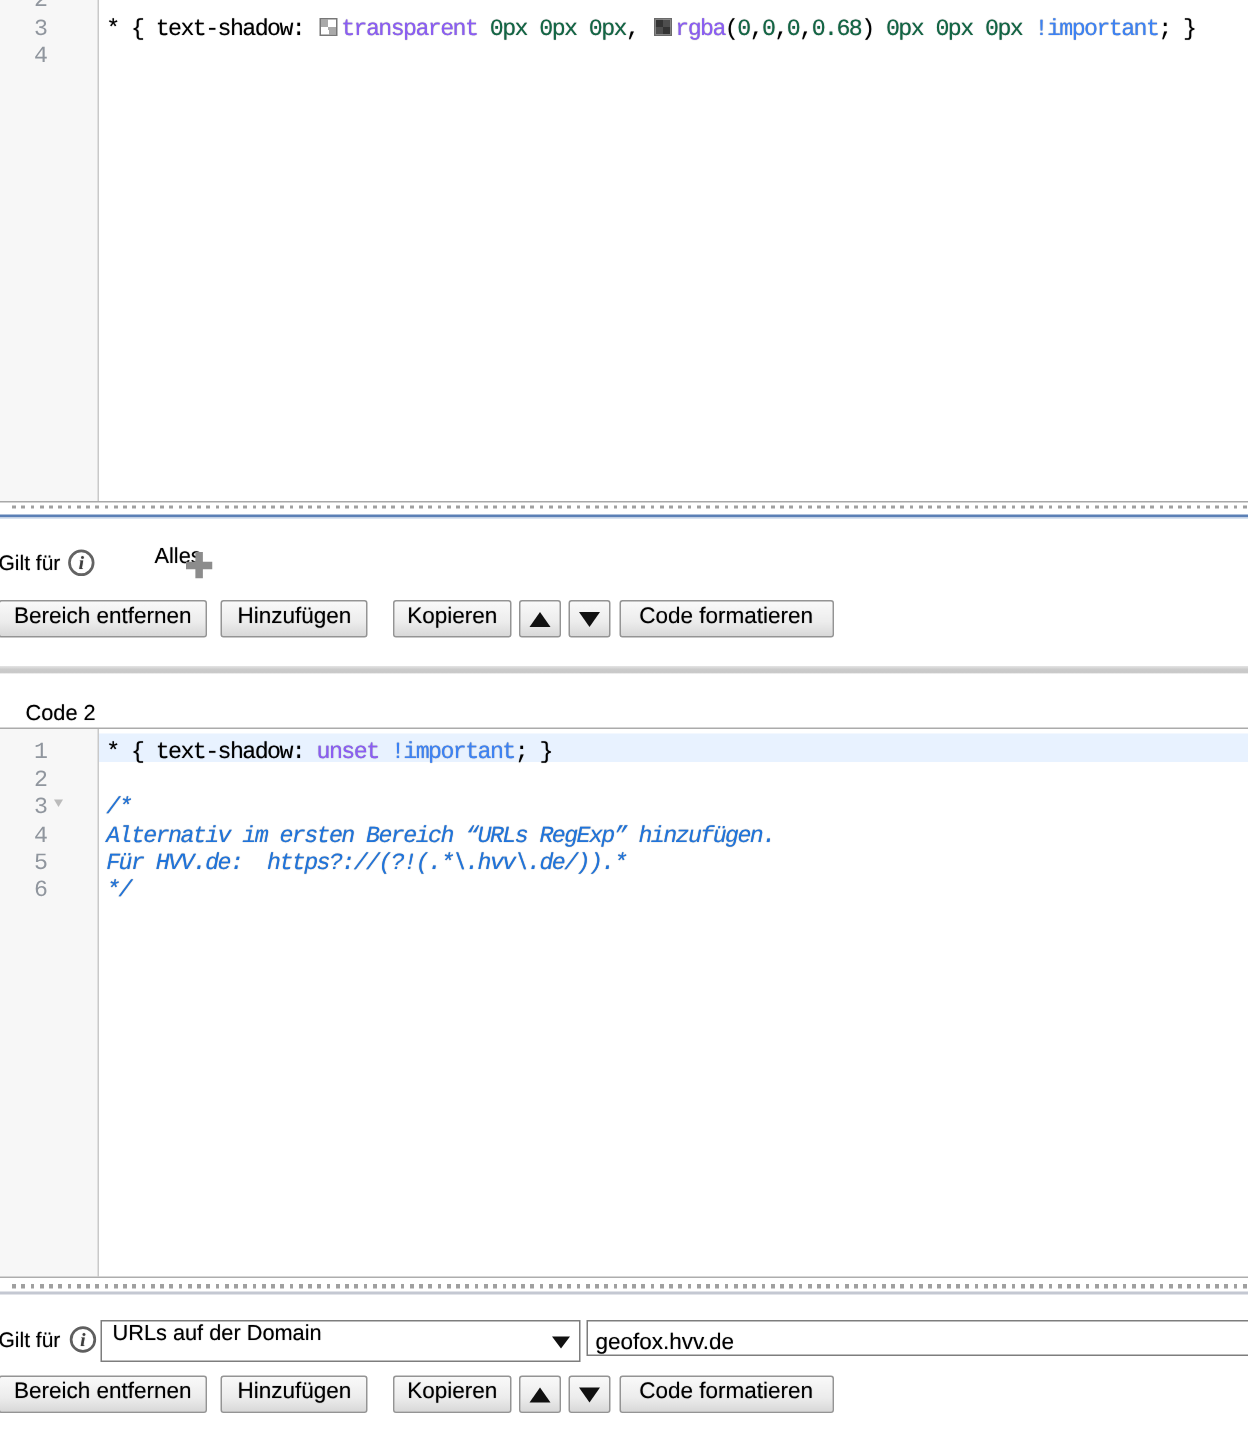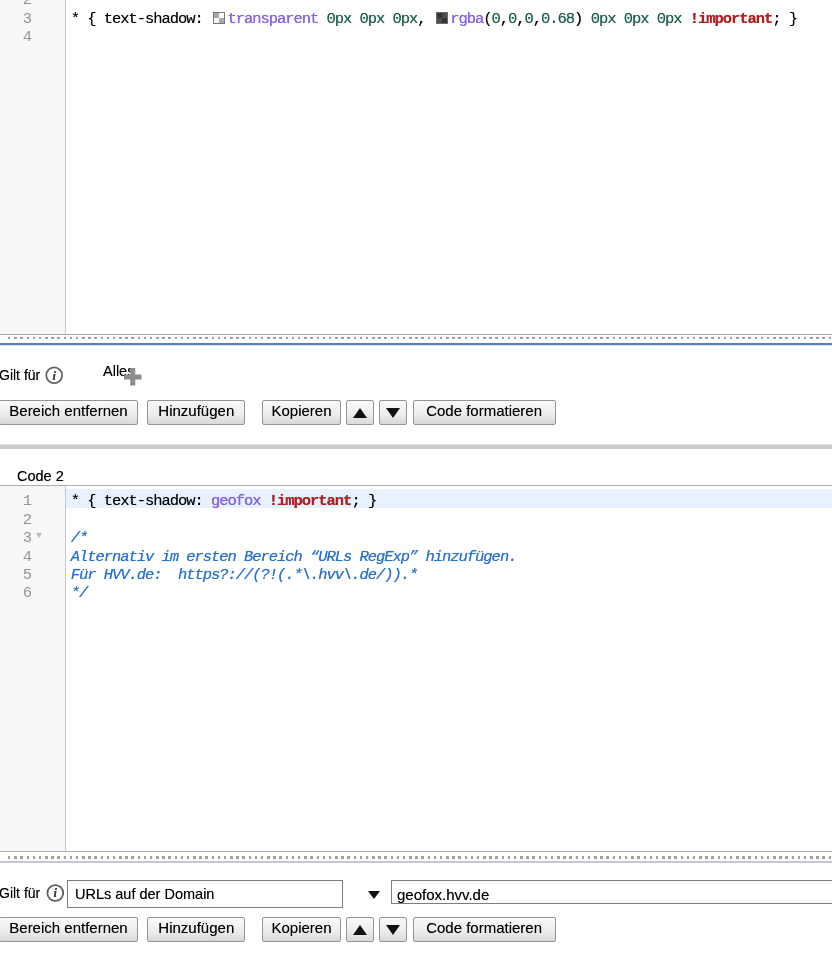--- a/index.html
+++ b/index.html
@@ -4,21 +4,21 @@
 <style>
 html,body{margin:0;padding:0;background:#fff;}
 #page{position:relative;width:832px;height:963px;background:#fff;overflow:hidden;
   font-family:"Liberation Sans",sans-serif;color:#000;
   text-shadow:0 0 .7px rgba(0,0,0,.48);}
 .abs{position:absolute;}
 .mono{font-family:"Liberation Mono",monospace;font-size:15.5px;letter-spacing:-1.05px;line-height:18.5px;white-space:pre;margin:0;}
 .num{color:#90969e;text-align:right;width:31px;text-shadow:none;}
 .atom{color:#8b5cf6;}
 .nump{color:#116644;}
-.kw{color:#b91c1c;font-weight:bold;}
+.kw{color:#3b82f6;font-weight:normal;}
 .cmt{color:#1e74dd;font-style:italic;}
 .swatch{display:inline-block;width:10px;height:10px;border:1px solid #777;
   margin:0 2.2px 0 2.2px;vertical-align:-1px;letter-spacing:0;}
 .sw-t{background:conic-gradient(#fff 0 25%,#a9a9a9 0 50%,#fff 0 75%,#a9a9a9 0);}
 .sw-d{border-color:#6a6a6a;background:conic-gradient(#4e4e4e 0 25%,#343434 0 50%,#4e4e4e 0 75%,#343434 0);}
 .gutter{background:#f7f7f7;border-right:1.5px solid #c9c9c9;width:65px;left:0;}
 .dots{left:8px;width:824px;height:2.5px;
   background:repeating-linear-gradient(90deg,#a0a0a0 0 2.5px,transparent 2.5px 6.17px);}
 .btn{position:absolute;box-sizing:border-box;height:25px;border:1px solid #949494;border-radius:2px;
   background:linear-gradient(#f9f9f9,#ececec 60%,#d8d8d8);
@@ -72,35 +72,35 @@
   <div class="abs" style="left:66px;top:489px;width:766px;height:19px;background:#e8f2ff;"></div>
   <div class="abs" style="left:0;top:851px;width:832px;height:1px;background:#adadad;"></div>
   <pre class="abs mono num" style="top:492.1px;">1</pre>
   <pre class="abs mono num" style="top:510.6px;">2</pre>
   <pre class="abs mono num" style="top:529px;">3</pre>
   <pre class="abs mono num" style="top:547.5px;">4</pre>
   <pre class="abs mono num" style="top:565.9px;">5</pre>
   <pre class="abs mono num" style="top:584.4px;">6</pre>
   <div class="abs" style="left:35.7px;top:533px;width:0;height:0;border-left:3.7px solid transparent;border-right:3.7px solid transparent;border-top:5.7px solid #bbb;"></div>
 
-  <pre class="abs mono" style="left:70.8px;top:492.1px;">* { text-shadow: <span class="atom">geofox</span> <span class="kw">!important</span>; }</pre>
+  <pre class="abs mono" style="left:70.8px;top:492.1px;">* { text-shadow: <span class="atom">unset</span> <span class="kw">!important</span>; }</pre>
   <pre class="abs mono cmt" style="left:70.8px;top:529px;">/*</pre>
   <pre class="abs mono cmt" style="left:70.8px;top:547.5px;">Alternativ im ersten Bereich “URLs RegExp” hinzufügen.</pre>
   <pre class="abs mono cmt" style="left:70.8px;top:565.9px;">Für HVV.de:  https?://(?!(.*\.hvv\.de/)).*</pre>
   <pre class="abs mono cmt" style="left:70.8px;top:584.4px;">*/</pre>
 
   <div class="abs dots" style="top:856px;"></div>
   <div class="abs" style="left:0;top:861.3px;width:832px;height:1.6px;background:#c4c8d2;"></div>
 
   <div class="abs lbl" style="left:-1px;top:883.5px;">Gilt für</div>
   <svg class="abs" style="left:44.5px;top:882.5px;" width="21" height="21" viewBox="0 0 21 21">
     <circle cx="10.3" cy="10" r="7.9" fill="none" stroke="#5f5f5f" stroke-width="1.8"></circle>
     <text x="10.3" y="14.4" font-family="Liberation Serif" font-style="italic" font-weight="bold" font-size="12.5" fill="#3d3d3d" text-anchor="middle">i</text>
   </svg>
-  <div class="abs" style="left:67px;top:879.5px;width:276px;height:28.5px;box-sizing:border-box;border:1px solid #7d7d7d;background:#fff;display:flex;align-items:center;">
+  <div class="abs" style="left:67px;top:879.5px;width:320px;height:28.5px;box-sizing:border-box;border:1px solid #7d7d7d;background:#fff;display:flex;align-items:flex-start;">
     <span style="font-size:14.5px;padding-left:7px;">URLs auf der Domain</span>
     <div class="abs" style="left:299.8px;top:10px;width:0;height:0;border-left:6.3px solid transparent;border-right:6.3px solid transparent;border-top:8px solid #111;"></div>
   </div>
   <div class="abs" style="left:391px;top:880px;width:445px;height:23.5px;box-sizing:border-box;border:1px solid #7d7d7d;background:#fff;">
     <div style="font-size:15px;padding-left:5px;margin-top:5px;">geofox.hvv.de</div>
   </div>
 
   <div class="btn" style="left:-1px;top:917px;width:139px;">Bereich entfernen</div>
   <div class="btn" style="left:147.3px;top:917px;width:98px;">Hinzufügen</div>
   <div class="btn" style="left:262.4px;top:917px;width:78.2px;">Kopieren</div>

